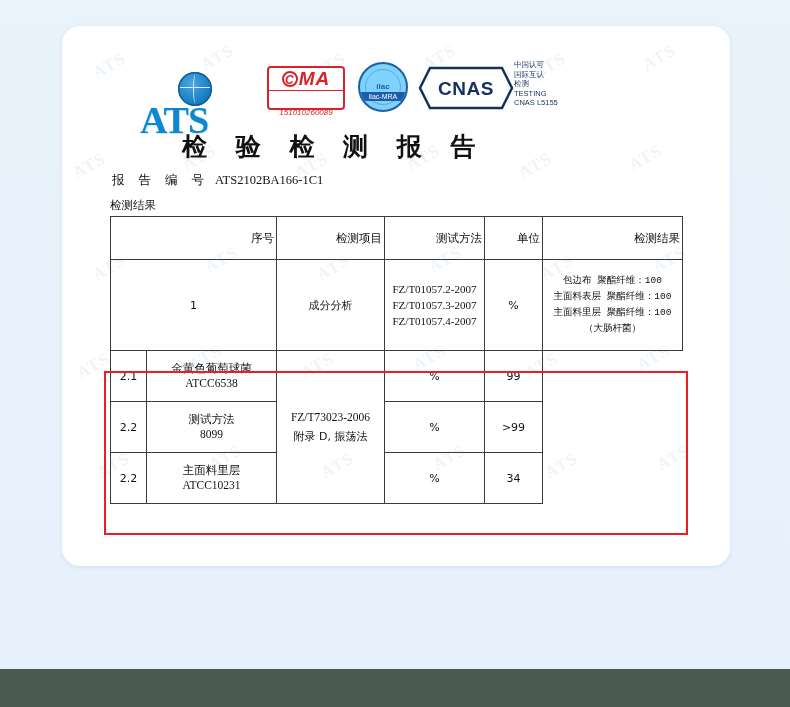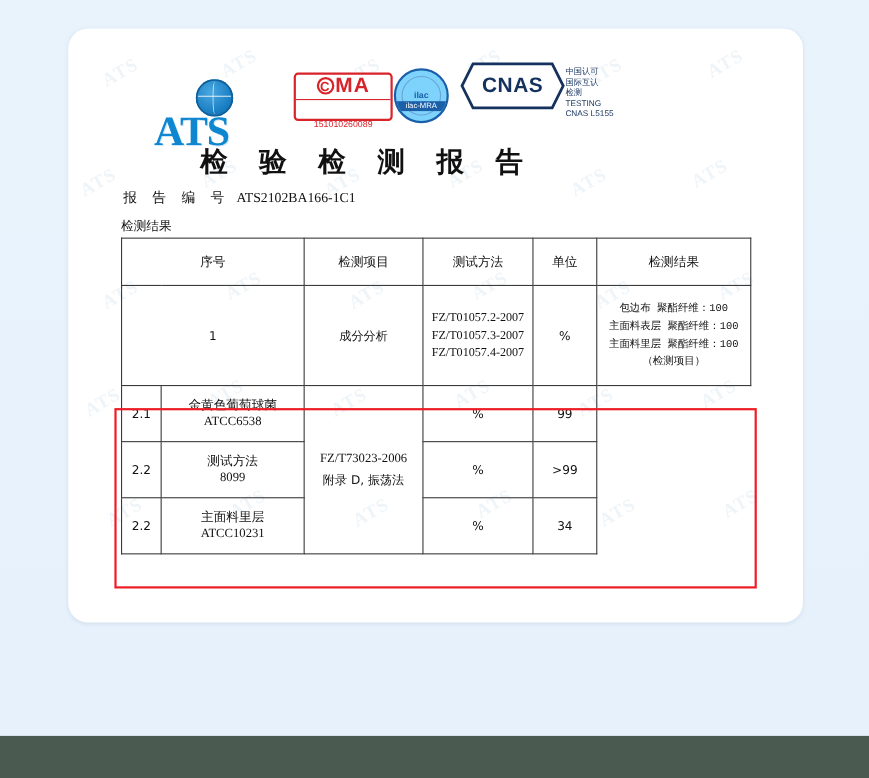--- a/index.html
+++ b/index.html
@@ -118,27 +118,28 @@
     font-size: 38px;
     letter-spacing: -1px;
     color: #0f86d0;
     text-shadow: 1px 1px 0 #cfe6f5;
   }
   
   .cma {
     position: absolute;
     left: 205px;
     top: 18px;
-    width: 90px;
+    width: 78px;
     height: 44px;
     border: 2px solid #d8232a;
     border-radius: 4px;
     box-sizing: border-box;
     background: #fff;
     text-align: center;
+    font-style: italic;
   }
   .cma .cma-top {
     font-family: "Liberation Sans", sans-serif;
     font-weight: bold;
     font-size: 19px;
     color: #d8232a;
     line-height: 22px;
     letter-spacing: 1px;
   }
   .cma .cma-num {
@@ -200,21 +201,21 @@
     font-size: 7px;
     color: #1b5fa8;
     background: #1b5fa8;
     color: #fff;
     line-height: 9px;
   }
   
   .cnas {
     position: absolute;
     left: 356px;
-    top: 8px;
+    top: 18px;
     width: 96px;
     height: 32px;
   }
   .cnas-hex {
     position: absolute;
     left: 0; top: 0;
     width: 96px; height: 44px;
   }
   .cnas-text {
     position: absolute;
@@ -293,20 +294,21 @@
     text-align: center;
     vertical-align: middle;
     font-family: "DejaVu Sans", sans-serif;
     color: #111;
     font-size: 11px;
     padding: 2px 2px;
   }
   table.result thead td {
     height: 38px;
     font-size: 11.5px;
+    text-align: right;
   }
   .col1 { width: 36px; }
   .col2 { width: 130px; }
   .col3 { width: 108px; }
   .col4 { width: 100px; }
   .col5 { width: 58px; }
   .col6 { width: 140px; }
   .row-comp td { height: 86px; }
   .methods {
     font-family: "Liberation Serif", serif;
@@ -470,21 +472,21 @@
                 <div>FZ/T01057.3-2007</div>
                 <div>FZ/T01057.4-2007</div>
               </div>
             </td>
             <td>%</td>
             <td>
               <div class="res-lines">
                 <div>包边布 聚酯纤维：100</div>
                 <div>主面料表层 聚酯纤维：100</div>
                 <div>主面料里层 聚酯纤维：100</div>
-                <div>（检测项目）</div>
+                <div>（大肠杆菌）</div>
               </div>
             </td>
           </tr>
 
           <tr class="row-micro">
             <td>2.1</td>
             <td>
               <div class="micro-name">
                 <div>金黄色葡萄球菌</div>
                 <div class="code">ATCC6538</div>

